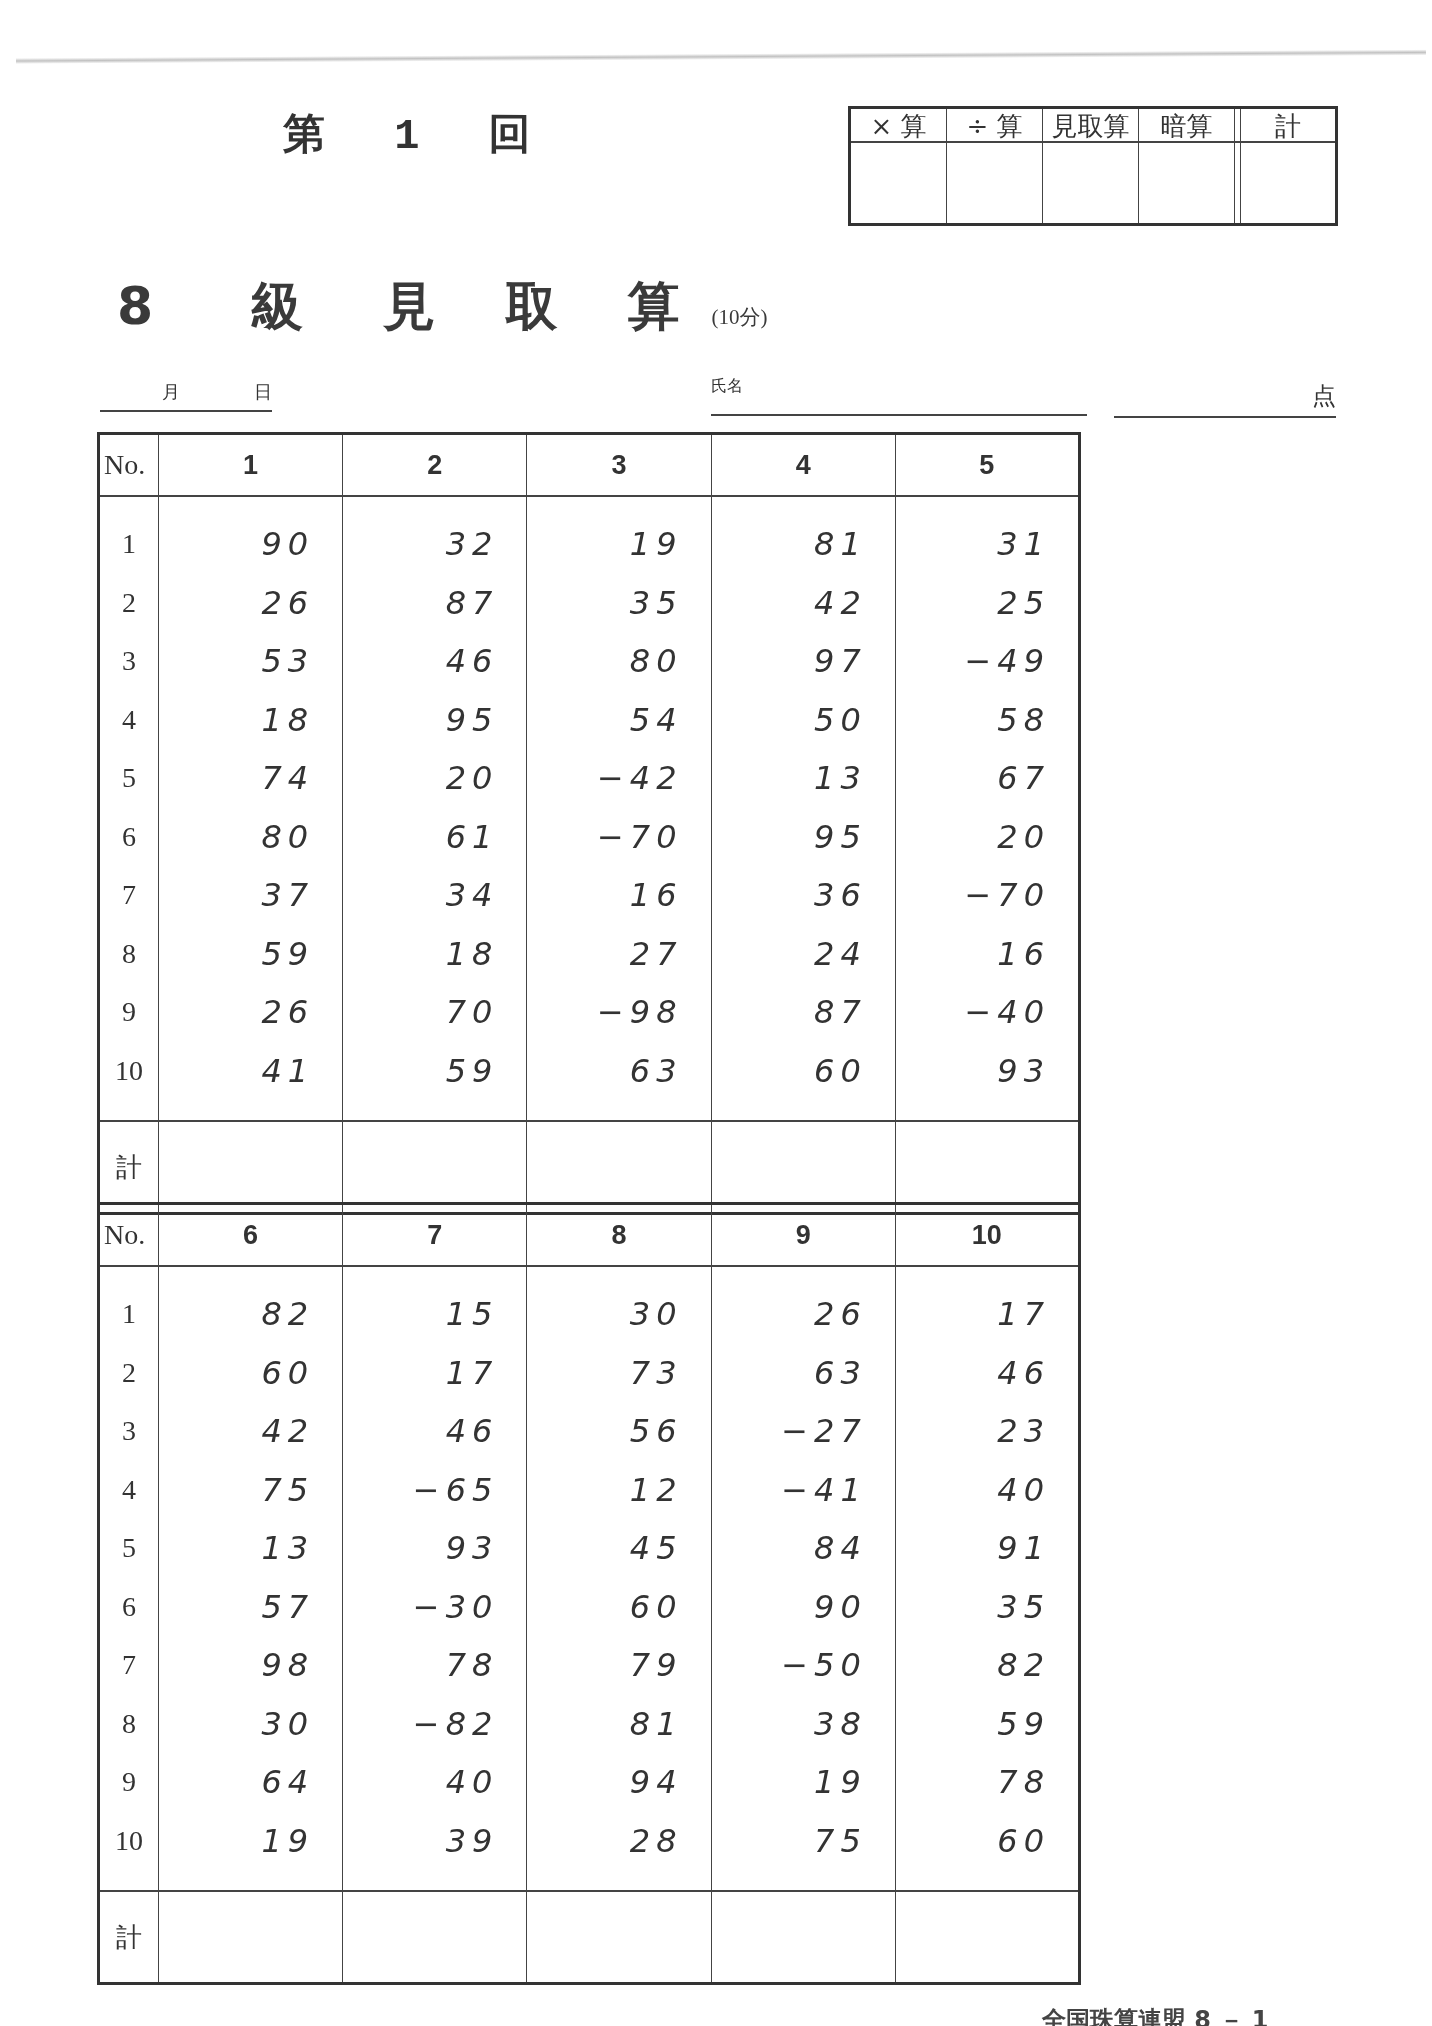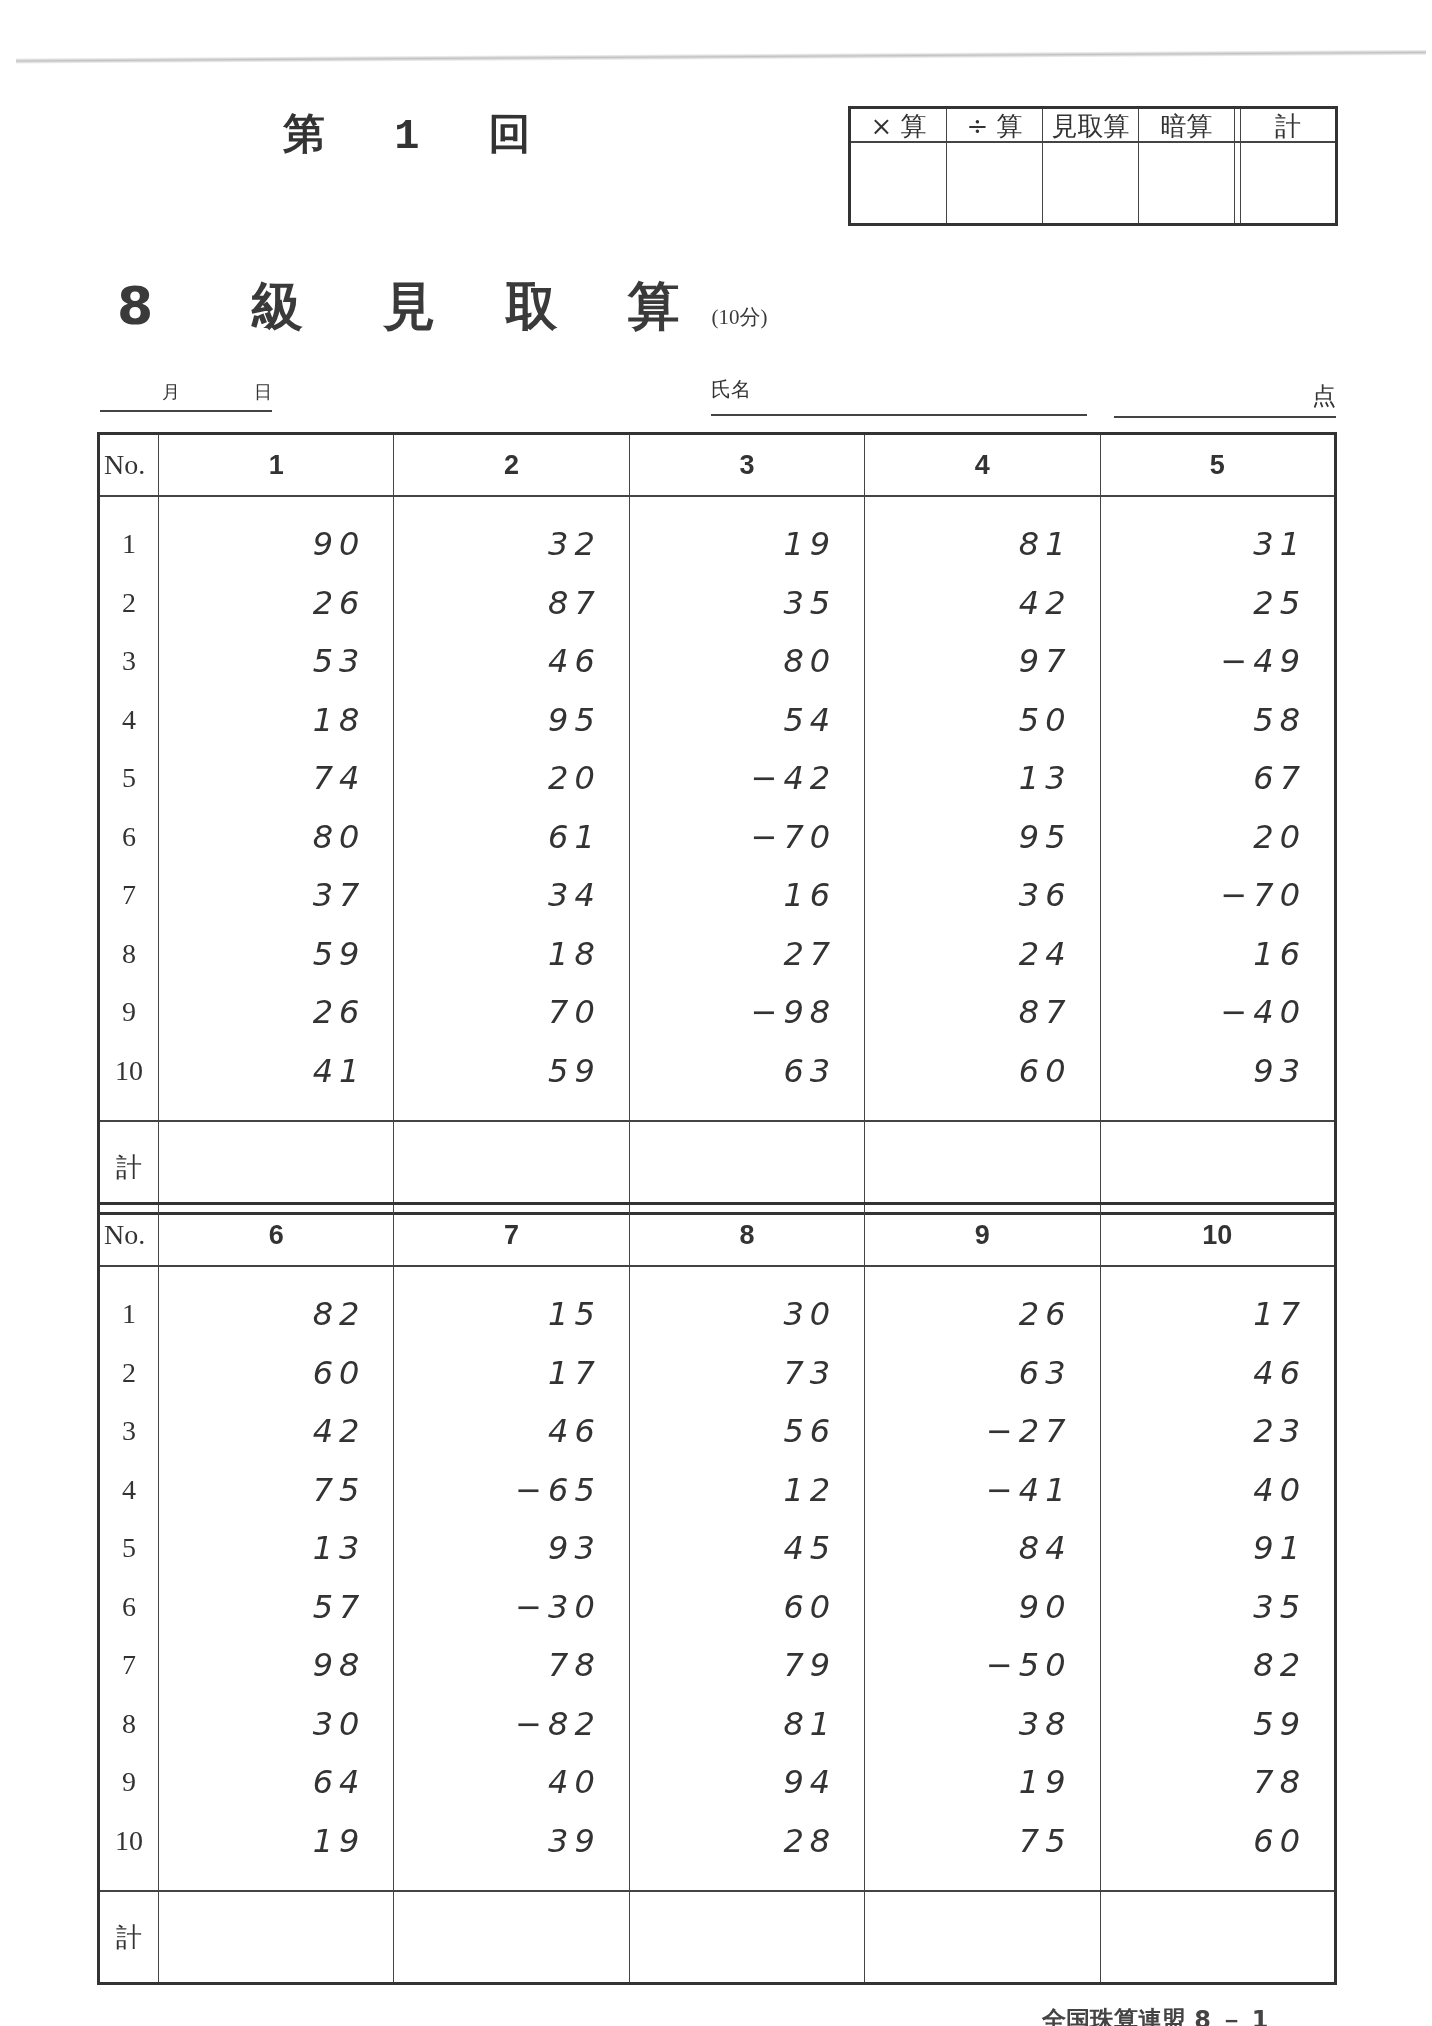--- a/index.html
+++ b/index.html
@@ -49,33 +49,33 @@
     .date-line {
       position: absolute; left: 100px; top: 378px; width: 172px; height: 32px;
       border-bottom: 2px solid #444;
       font-family: "DejaVu Serif", serif; font-size: 18px; color: #333;
     }
     .date-line .m { position: absolute; left: 62px; top: 2px; }
     .date-line .d { position: absolute; left: 154px; top: 2px; }
     .name-line {
       position: absolute; left: 711px; top: 374px; width: 376px; height: 40px;
       border-bottom: 2px solid #444;
-      font-family: "DejaVu Serif", serif; font-size: 20px; color: #333;
+      font-family: "DejaVu Serif", serif; font-size: 16px; color: #333;
     }
     .name-line span { position: absolute; left: 0; top: 2px; }
     .score-line {
       position: absolute; left: 1114px; top: 376px; width: 222px; height: 40px;
       border-bottom: 2px solid #444;
       font-family: "DejaVu Serif", serif; font-size: 24px; color: #333;
     }
     .score-line span { position: absolute; right: 0; top: 4px; }
 
     
     .grid-table {
-      position: absolute; left: 97px; width: 1240px;
+      position: absolute; left: 97px; width: 984px;
       border: 3px solid #333; box-sizing: border-box; border-collapse: collapse;
       table-layout: fixed;
     }
     .grid-table td, .grid-table th { padding: 0; border-right: 1.5px solid #444; }
     .grid-table th {
       height: 60px; border-bottom: 2px solid #444;
       font-size: 27px; font-weight: bold; color: #333; text-align: center;
       font-family: "Liberation Sans", sans-serif;
     }
     .grid-table th.no {

